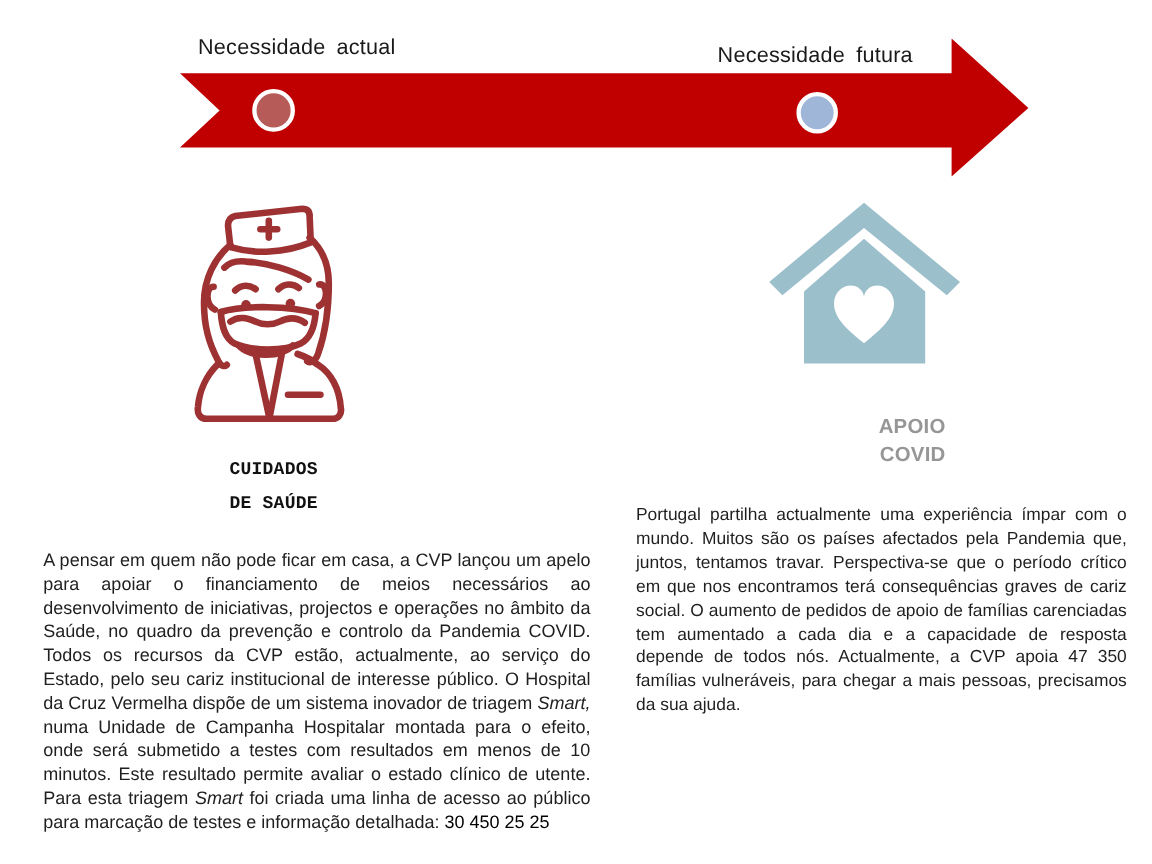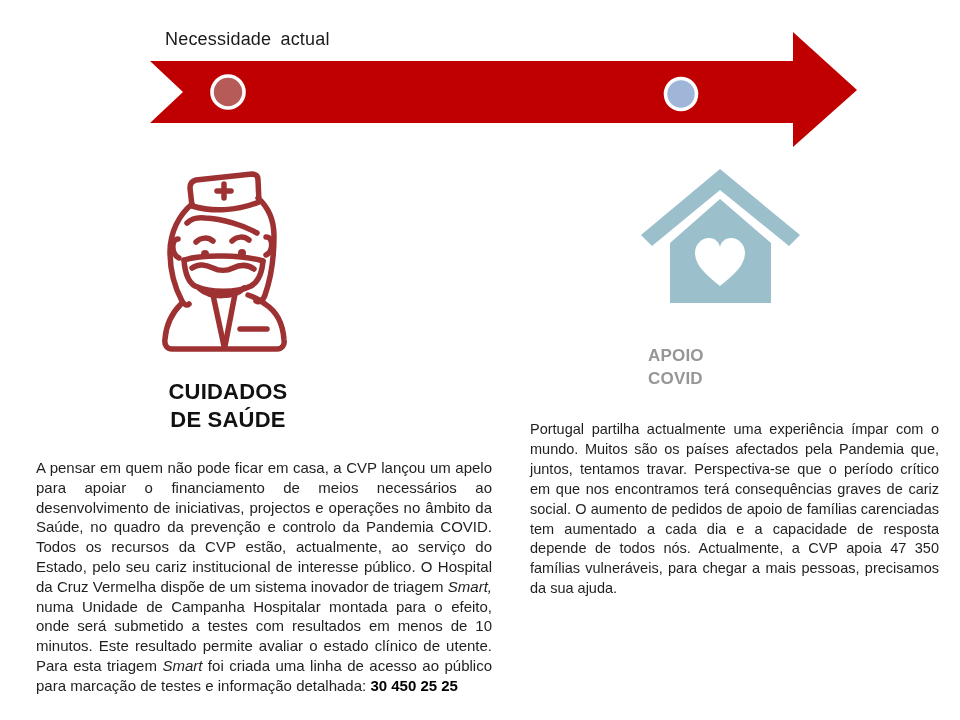--- a/index.html
+++ b/index.html
@@ -11,40 +11,41 @@
     position:absolute;font-size:18px;color:#1a1a1a;white-space:nowrap;
     word-spacing:4px;letter-spacing:.2px;
   }
   .label-current{left:165px;top:17px;}
   .label-future{left:598px;top:24px;}
   .arrow-svg{position:absolute;left:150px;top:20px;}
   .nurse-svg{position:absolute;left:155px;top:150px;}
   .house-svg{position:absolute;left:641px;top:157px;}
   .heading-health{
     position:absolute;left:138px;top:366px;width:180px;text-align:center;
-    font-size:22px;line-height:28px;font-weight:bold;color:#111111;letter-spacing:.2px;
+    font-size:15px;line-height:28px;font-weight:bold;color:#111111;letter-spacing:.2px;font-family:Liberation Mono, monospace;
   }
   .heading-social{
-    position:absolute;left:648px;top:332px;width:140px;text-align:left;
+    position:absolute;left:648px;top:332px;width:140px;text-align:right;
     font-size:17px;line-height:23px;font-weight:bold;color:#969696;letter-spacing:.2px;
   }
   .para{
     position:absolute;margin:0;text-align:justify;color:#1f1f1f;
   }
   .para-left{left:36px;top:446px;width:456px;font-size:15px;line-height:19.8px;}
   .para-right{left:530px;top:408px;width:409px;font-size:14.5px;line-height:19.9px;}
   .para em{}
-  .para strong{font-weight:bold;color:#000;}
+  .para strong{font-weight:normal;color:#000;}
 </style>
 </head>
 <body>
 
 <div class="slide">
 
   <div class="timeline-label label-current">Necessidade actual</div>
+  <div class="timeline-label label-future">Necessidade futura</div>
 
   <svg class="arrow-svg" width="710" height="115" viewBox="0 0 710 115">
     <polygon points="0,29 643,29 643,0 707,58 643,115 643,91 0,91 33,60" fill="#c00000"></polygon>
     <circle cx="78" cy="60" r="16" stroke="#ffffff" stroke-width="3.6" fill="#b65b57"></circle>
     <circle cx="531" cy="62" r="15.5" stroke="#ffffff" stroke-width="3.6" fill="#9fb6d9"></circle>
   </svg>
 
   <svg class="nurse-svg" width="140" height="195" viewBox="0 0 140 195">
     <g fill="none" stroke-width="5.5" stroke-linecap="round" stroke-linejoin="round" stroke="#9e3233">
       <path d="M37,44 L35,26 C35,22 37,19 41,18 L97,12 C101,12 103,14 103,18 L104,40 C82,49 57,50 37,44 Z"></path>

